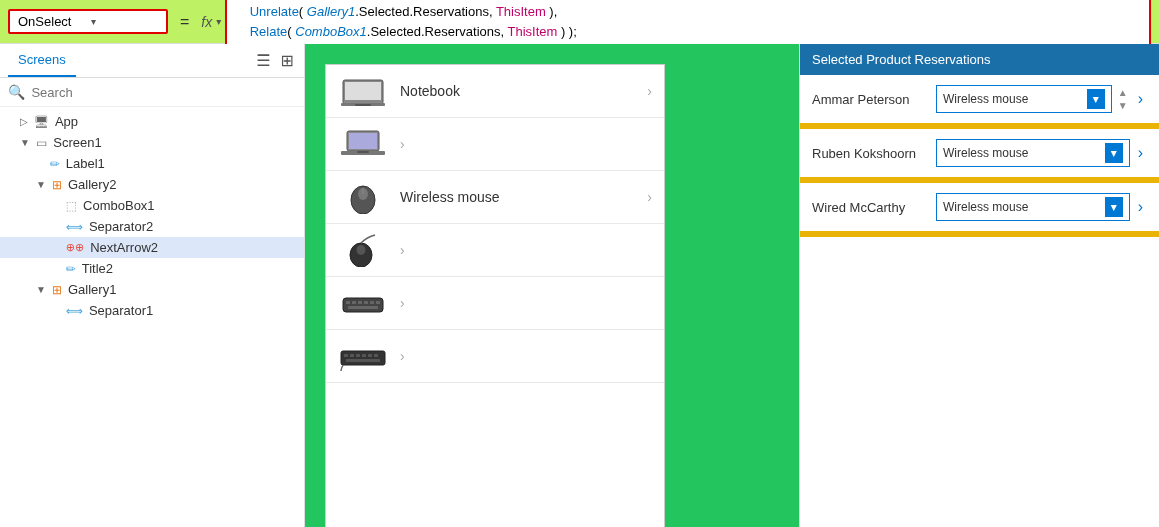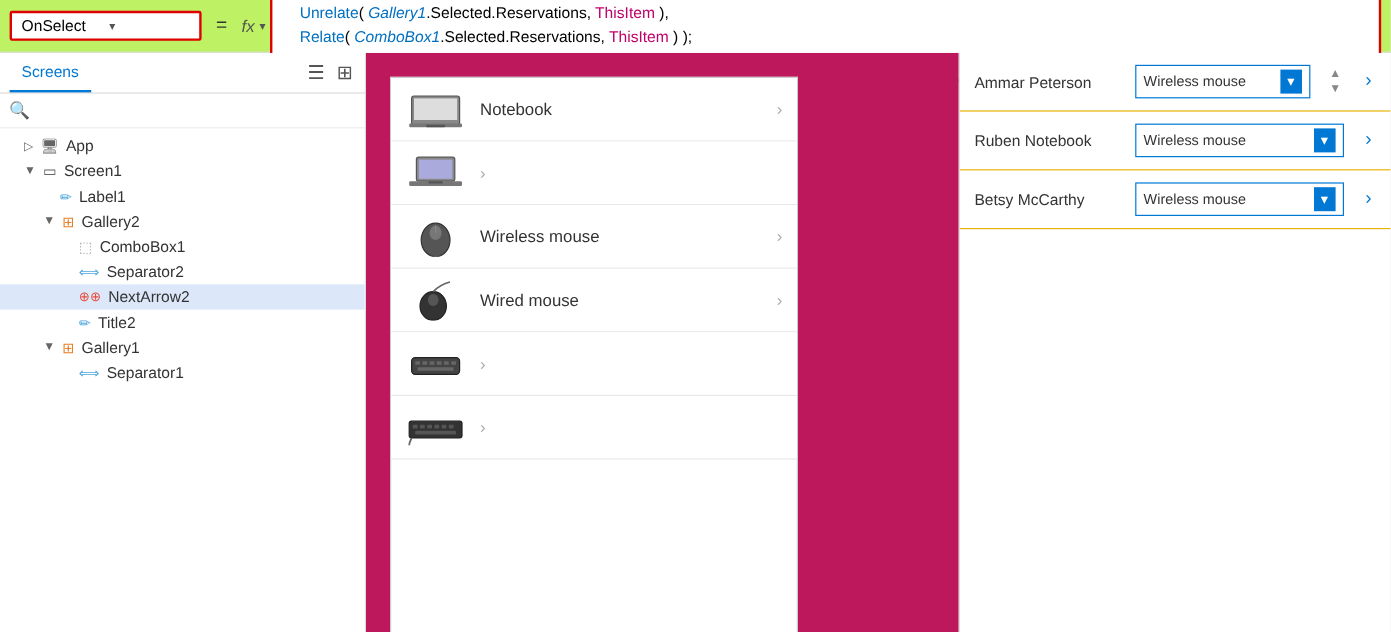--- a/index.html
+++ b/index.html
@@ -136,21 +136,21 @@
     .expand-arrow { font-size: 10px; color: #666; margin-right: 2px; }
 
     
     .icon-screen { color: #666; }
     .icon-label { color: #4ea6dc; }
     .icon-gallery { color: #e67e22; }
 
     
     .canvas-area {
       flex: 1;
-      background: #be185d;
+      background: #22c55e;
       display: flex;
       flex-direction: column;
       overflow: hidden;
     }
     .canvas-content {
       flex: 1;
       display: flex;
       align-items: flex-start;
       justify-content: flex-start;
       padding: 20px;
@@ -206,22 +206,22 @@
       font-weight: 500;
     }
     .reservation-list {
       flex: 1;
       overflow-y: auto;
     }
     .reservation-item {
       display: flex;
       align-items: center;
       padding: 10px 12px;
-      border-bottom: 1px solid #eab308;
-      gap: 14px;
+      border-bottom: 6px solid #eab308;
+      gap: 4px;
     }
     .reservation-name {
       font-size: 13px;
       color: #333;
       width: 120px;
       flex-shrink: 0;
     }
     .reservation-combo {
       flex: 1;
       border: 1px solid #0078d4;
@@ -274,20 +274,21 @@
   <div class="left-panel">
     <div class="panel-tabs">
       <div class="panel-tab active">Screens</div>
       <div class="panel-tab-icons">
         <span class="panel-tab-icon">☰</span>
         <span class="panel-tab-icon">⊞</span>
       </div>
     </div>
     <div class="search-box">
       <span class="search-icon">🔍</span>
+      <input class="search-input" type="text" placeholder="Search" style="">
     </div>
     <div class="tree-area">
 
       <div class="tree-item tree-indent-1">
         <span class="expand-arrow">▷</span>
         <span class="tree-icon icon-app">🖥</span>
         <span>App</span>
       </div>
 
       <div class="tree-item tree-indent-1">
@@ -389,21 +390,20 @@
           </div>
 
           <div class="product-item">
             <div class="product-img">
               <svg width="48" height="34" viewBox="0 0 48 34">
                   <ellipse cx="22" cy="22" rx="11" ry="12" fill="#333" stroke="#222" stroke-width="1"></ellipse>
                   <ellipse cx="22" cy="17" rx="4.5" ry="5" fill="#555"></ellipse>
                   <path d="M22 10 Q28 4 36 2" stroke="#666" stroke-width="1.5" fill="none"></path>
                 </svg>
             </div>
-            <span class="product-name">Wired mouse</span>
             <span class="product-arrow">›</span>
           </div>
 
           <div class="product-item">
             <div class="product-img">
               <svg width="48" height="34" viewBox="0 0 48 34">
                   <rect x="4" y="12" width="40" height="14" rx="3" fill="#444" stroke="#222" stroke-width="1"></rect>
                   <rect x="7" y="15" width="4" height="3" rx="0.5" fill="#666"></rect>
                   <rect x="13" y="15" width="4" height="3" rx="0.5" fill="#666"></rect>
                   <rect x="19" y="15" width="4" height="3" rx="0.5" fill="#666"></rect>
@@ -432,46 +432,47 @@
             </div>
             <span class="product-arrow">›</span>
           </div>
 
         </div>
       </div>
     </div>
   </div>
 
   <div class="right-panel">
+    <div class="right-panel-header">Selected Product Reservations</div>
     <div class="reservation-list">
 
       <div class="reservation-item">
         <span class="reservation-name">Ammar Peterson</span>
         <div class="reservation-combo">
           <span>Wireless mouse</span>
           <button class="reservation-combo-btn">▾</button>
         </div>
         <div style="display:flex;flex-direction:column;align-items:center;gap:2px;margin:0 2px;">
           <span style="font-size:10px;color:#888;cursor:pointer;">▲</span>
           <span style="font-size:10px;color:#888;cursor:pointer;">▼</span>
         </div>
         <span class="reservation-nav">›</span>
       </div>
 
       <div class="reservation-item">
-        <span class="reservation-name">Ruben Notebook</span>
+        <span class="reservation-name">Ruben Kokshoorn</span>
         <div class="reservation-combo">
           <span>Wireless mouse</span>
           <button class="reservation-combo-btn">▾</button>
         </div>
         <span class="reservation-nav">›</span>
       </div>
 
       <div class="reservation-item">
-        <span class="reservation-name">Betsy McCarthy</span>
+        <span class="reservation-name">Wired McCarthy</span>
         <div class="reservation-combo">
           <span>Wireless mouse</span>
           <button class="reservation-combo-btn">▾</button>
         </div>
         <span class="reservation-nav">›</span>
       </div>
 
     </div>
   </div>
 

